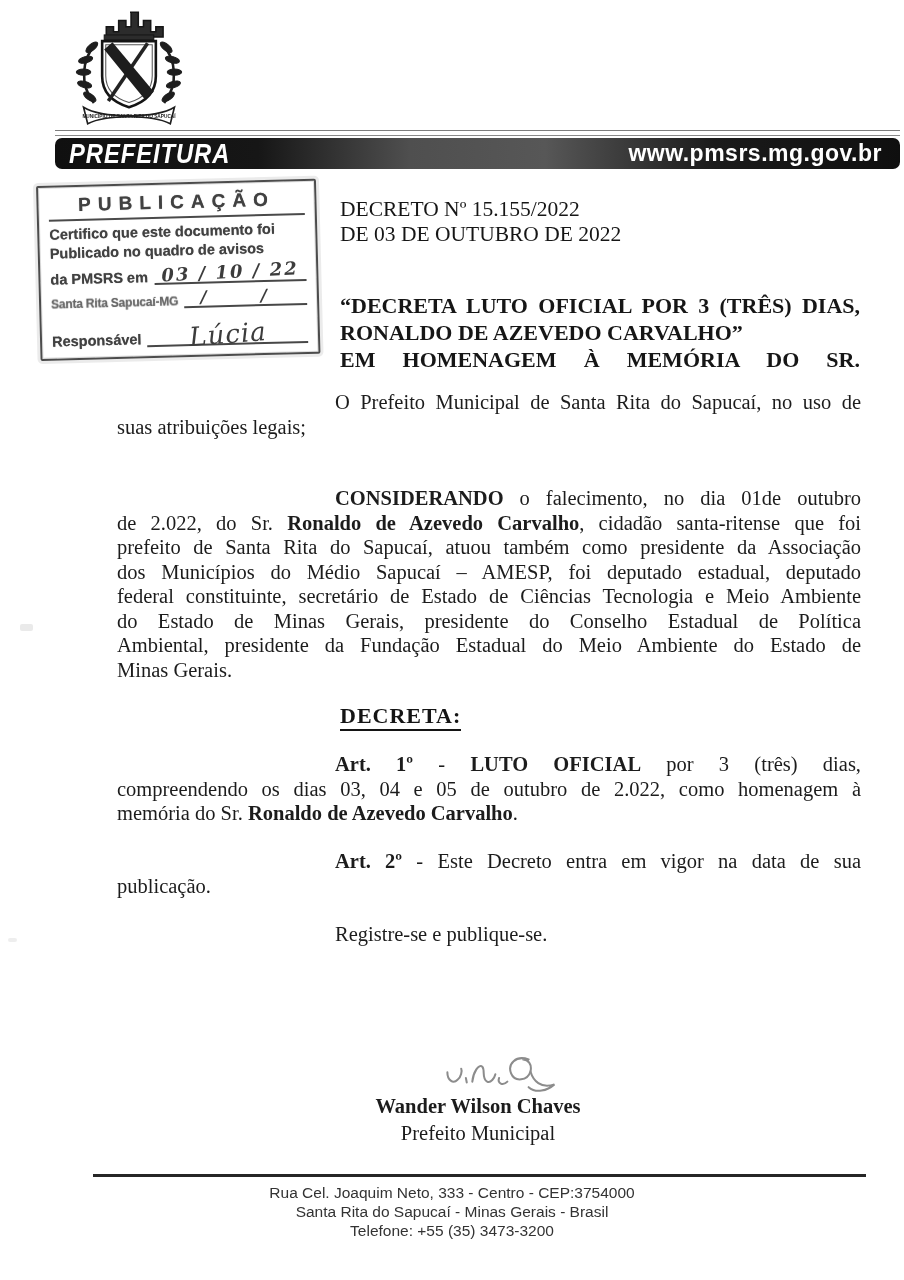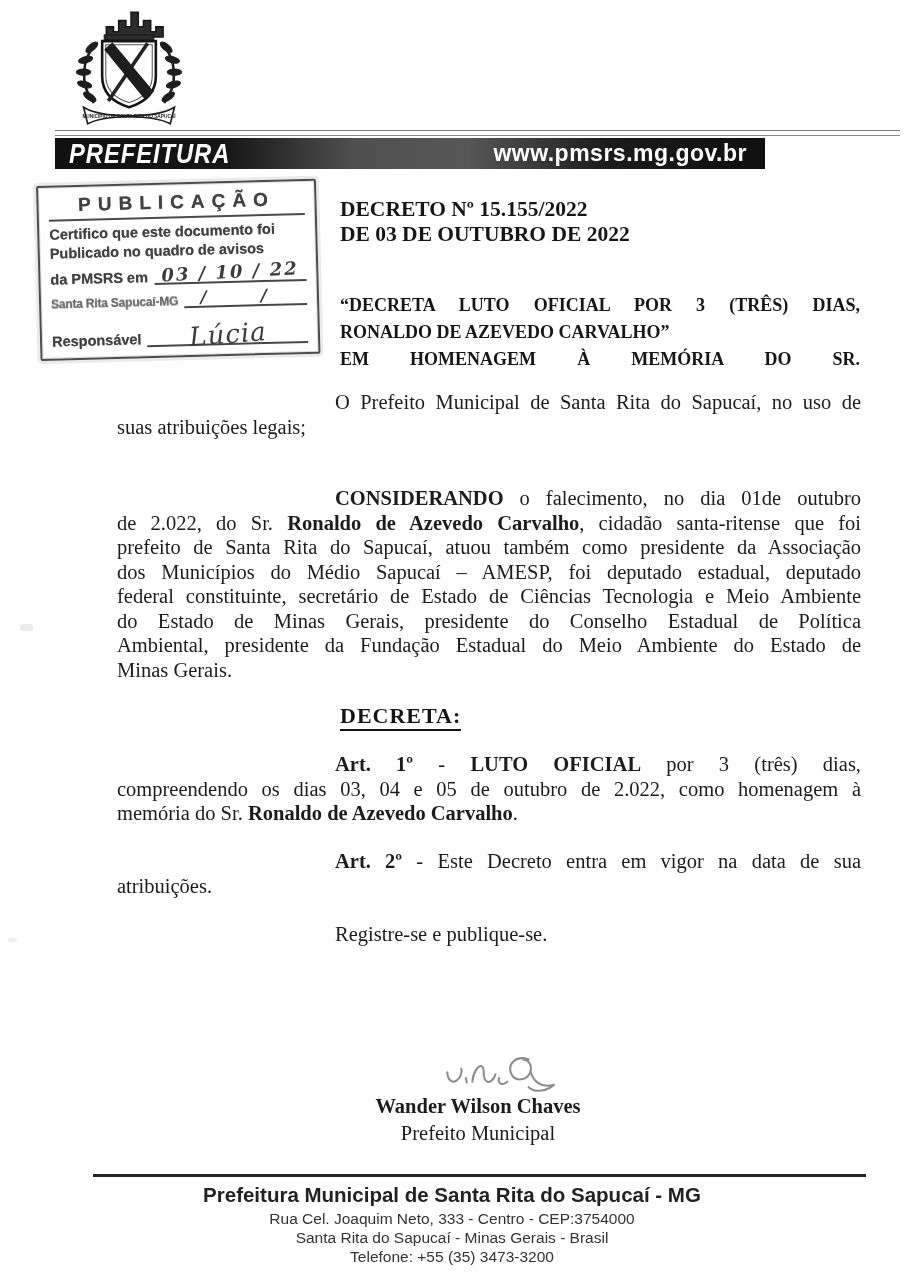--- a/index.html
+++ b/index.html
@@ -3,25 +3,25 @@
 <meta charset="utf-8">
 <style>
   html,body{margin:0;padding:0;background:#fff;}
   .page{position:relative;width:904px;height:1280px;background:#ffffff;overflow:hidden;
         font-family:"Liberation Serif","DejaVu Serif",serif;color:#1c1c1c;}
 
   
   .crest{position:absolute;left:64px;top:6px;width:130px;height:126px;}
   .topline{position:absolute;left:55px;top:130px;width:845px;height:4px;
            border-top:1px solid #7d7d7d;border-bottom:1px solid #8a8a8a;}
-  .banner{position:absolute;left:55px;top:138px;width:710px;height:31px;
+  .banner{position:absolute;left:55px;top:138px;width:845px;height:31px;
           background:linear-gradient(90deg,#101010 0%,#161616 24%,#4f4f4f 42%,#575757 58%,#1b1b1b 78%,#0f0f0f 100%);
           display:flex;align-items:center;justify-content:space-between;
           padding:0 18px 0 14px;box-sizing:border-box;
-          font-family:"Liberation Sans","DejaVu Sans",sans-serif;color:#fff;}
+          font-family:"Liberation Sans","DejaVu Sans",sans-serif;color:#fff;border-radius:7px;}
   .banner .left{font-size:25px;font-weight:bold;font-style:italic;letter-spacing:1px;
                 transform:scale(.95,1.12);transform-origin:left center;}
   .banner .right{font-size:23px;font-weight:bold;letter-spacing:.5px;}
 
   
   .stamp{position:absolute;left:36px;top:186px;width:280px;box-sizing:border-box;
          padding:7px 10px 9px 10px;border:2px solid #4c4c4c;border-radius:2px;
          box-shadow:0 0 0 3px rgba(110,110,110,.14), inset 0 0 0 1px rgba(120,120,120,.25);
          transform:rotate(-1.5deg);transform-origin:top left;
          font-family:"Liberation Sans","DejaVu Sans",sans-serif;color:#414141;}
@@ -38,22 +38,22 @@
   .hand.date{font-size:18px;font-weight:bold;transform:rotate(-1.5deg);letter-spacing:2px;}
   .hand.slashes{font-size:17px;font-weight:bold;letter-spacing:24px;}
   .hand.sig{font-size:26px;transform:rotate(-3deg) translateY(4px);letter-spacing:1px;}
   .fuzzy{filter:blur(.7px);opacity:.8;font-size:12px !important;letter-spacing:-.2px;}
 
   
   .blk{position:absolute;font-size:20.5px;line-height:24.5px;}
   .tline{width:100%;}
   .tline.just{text-align:justify;text-align-last:justify;}
   .bold{font-weight:bold;}
-  .decnum{left:340px;top:197px;font-size:21.5px;line-height:25px;font-weight:bold;color:#161616;}
-  .titleblk{left:340px;top:292px;width:520px;font-size:18px;line-height:27px;color:#161616;}
+  .decnum{left:340px;top:197px;font-size:21.5px;line-height:25px;font-weight:normal;color:#161616;}
+  .titleblk{left:340px;top:292px;width:520px;font-size:22px;line-height:27px;color:#161616;}
   .para{left:117px;width:744px;}
   .decreta{left:340px;top:703px;font-size:22px;line-height:25px;font-weight:bold;
            letter-spacing:1px;color:#141414;}
   .decreta span{border-bottom:2px solid #141414;padding-bottom:1px;}
   .dateline{left:415px;top:997px;}
   .sigsvg{position:absolute;left:440px;top:1046px;width:120px;height:62px;}
   .signer{left:348px;top:1093px;width:260px;text-align:center;line-height:27px;}
   .signer .nm{font-weight:bold;}
 
   
@@ -159,21 +159,21 @@
     <span>DECRETA:</span>
   </div>
 
   <div class="blk para" style="top:752px;">
       <div class="tline just" style="text-indent: 218px;"><span class="bold">Art. 1º</span><span> - </span><span class="bold">LUTO OFICIAL</span><span> por 3 (três) dias,</span></div>
       <div class="tline just"><span>compreendendo os dias 03, 04 e 05 de outubro de 2.022, como homenagem à</span></div>
       <div class="tline"><span>memória do Sr. </span><span class="bold">Ronaldo de Azevedo Carvalho</span><span>.</span></div>
     </div>
   <div class="blk para" style="top:849px;">
       <div class="tline just" style="text-indent: 218px;"><span class="bold">Art. 2º</span><span> - Este Decreto entra em vigor na data de sua</span></div>
-      <div class="tline"><span>atribuições.</span></div>
+      <div class="tline"><span>publicação.</span></div>
     </div>
   <div class="blk para" style="top:922px;">
       <div class="tline" style="text-indent: 218px;"><span>Registre-se e publique-se.</span></div>
     </div>
 
 
   <svg class="sigsvg" viewBox="0 0 130 62">
     <g fill="none" stroke="#8c8c8c" stroke-width="2.2" stroke-linecap="round">
       <path d="M8,26 C8,34 14,39 19,34 C23,31 24,24 23,22"></path>
       <path d="M28,32 L29,37"></path>
@@ -187,19 +187,18 @@
   <div class="blk signer">
     <div class="nm">Wander Wilson Chaves</div>
     <div>Prefeito Municipal</div>
   </div>
 
   <div class="artifact" style="left:20px;top:624px;width:13px;height:7px;opacity:.55;"></div>
   <div class="artifact" style="left:8px;top:938px;width:9px;height:4px;opacity:.45;"></div>
 
   <div class="footline"></div>
   <div class="footer">
-    <div class="f1">Prefeitura Municipal de Santa Rita do Sapucaí - MG</div>
     <div class="f2">Rua Cel. Joaquim Neto, 333 - Centro - CEP:3754000</div>
     <div class="f2">Santa Rita do Sapucaí - Minas Gerais - Brasil</div>
     <div class="f2">Telefone: +55 (35) 3473-3200</div>
   </div>
 
 </div>
 
 </body></html>

